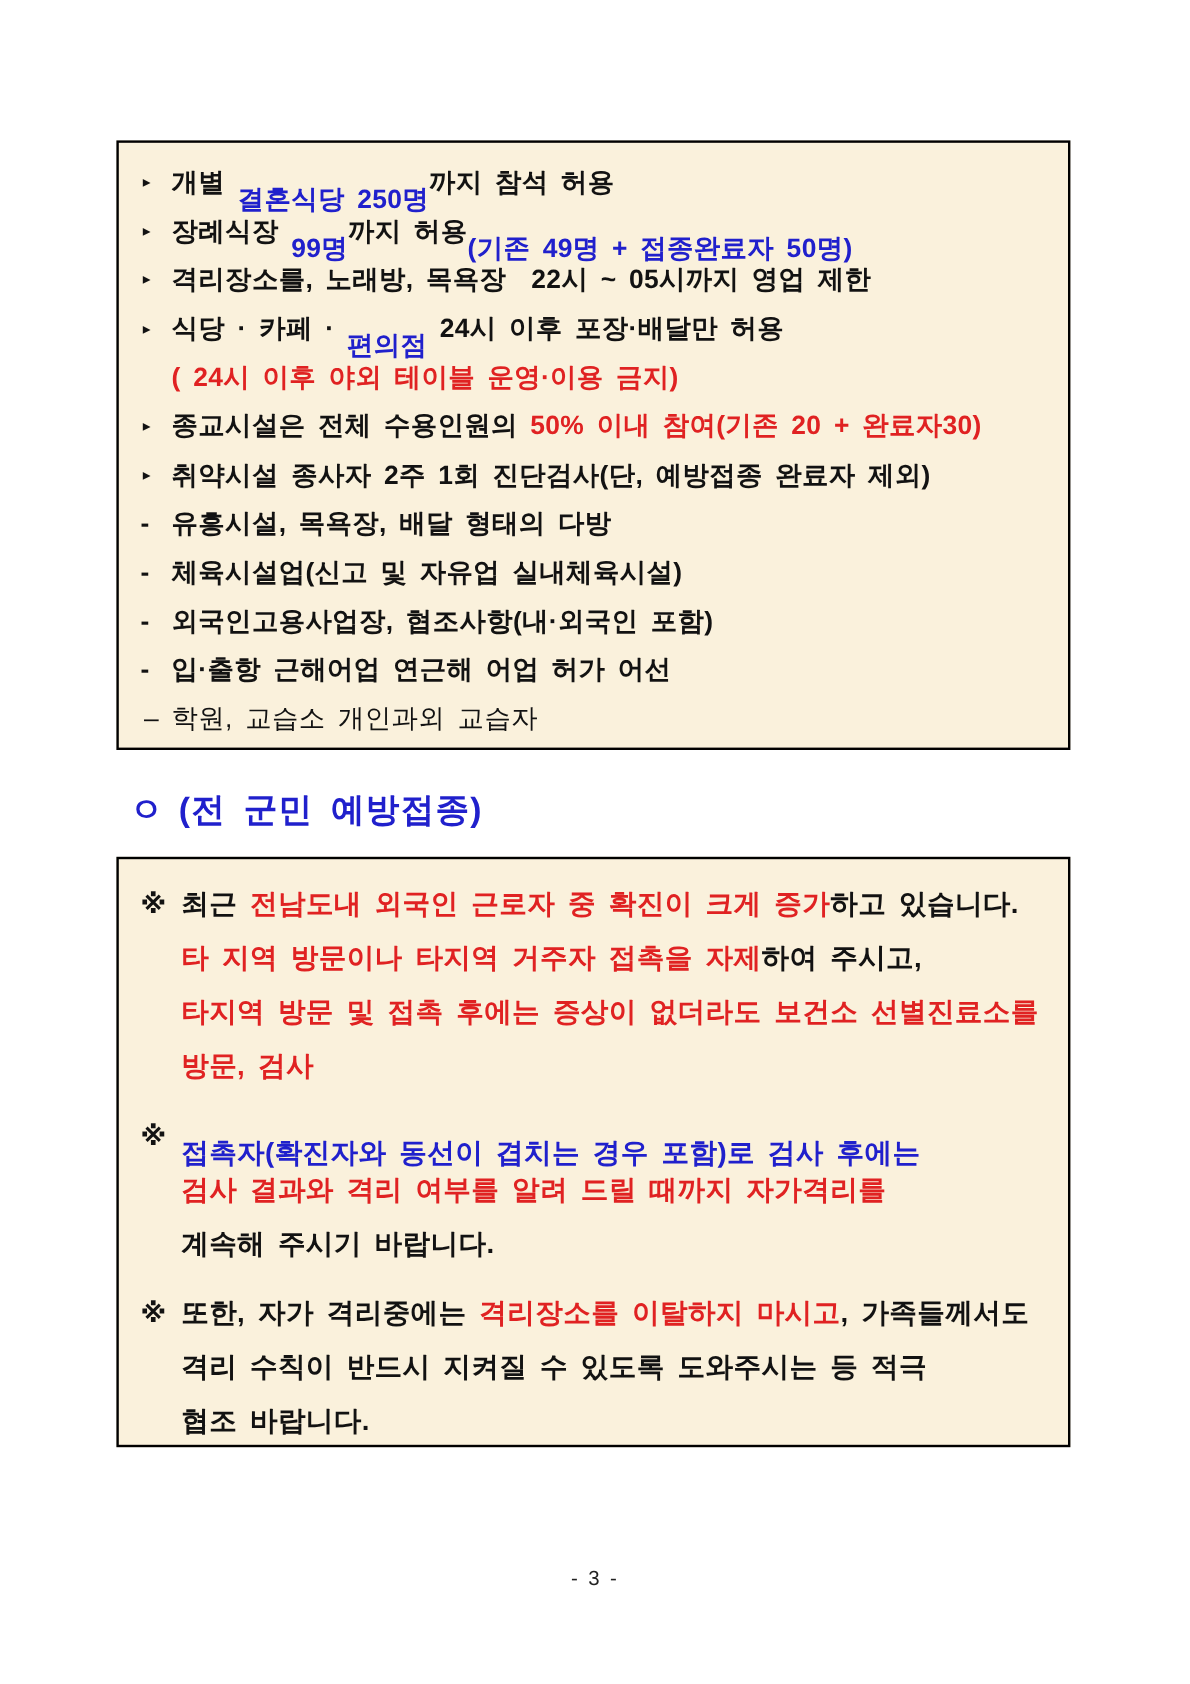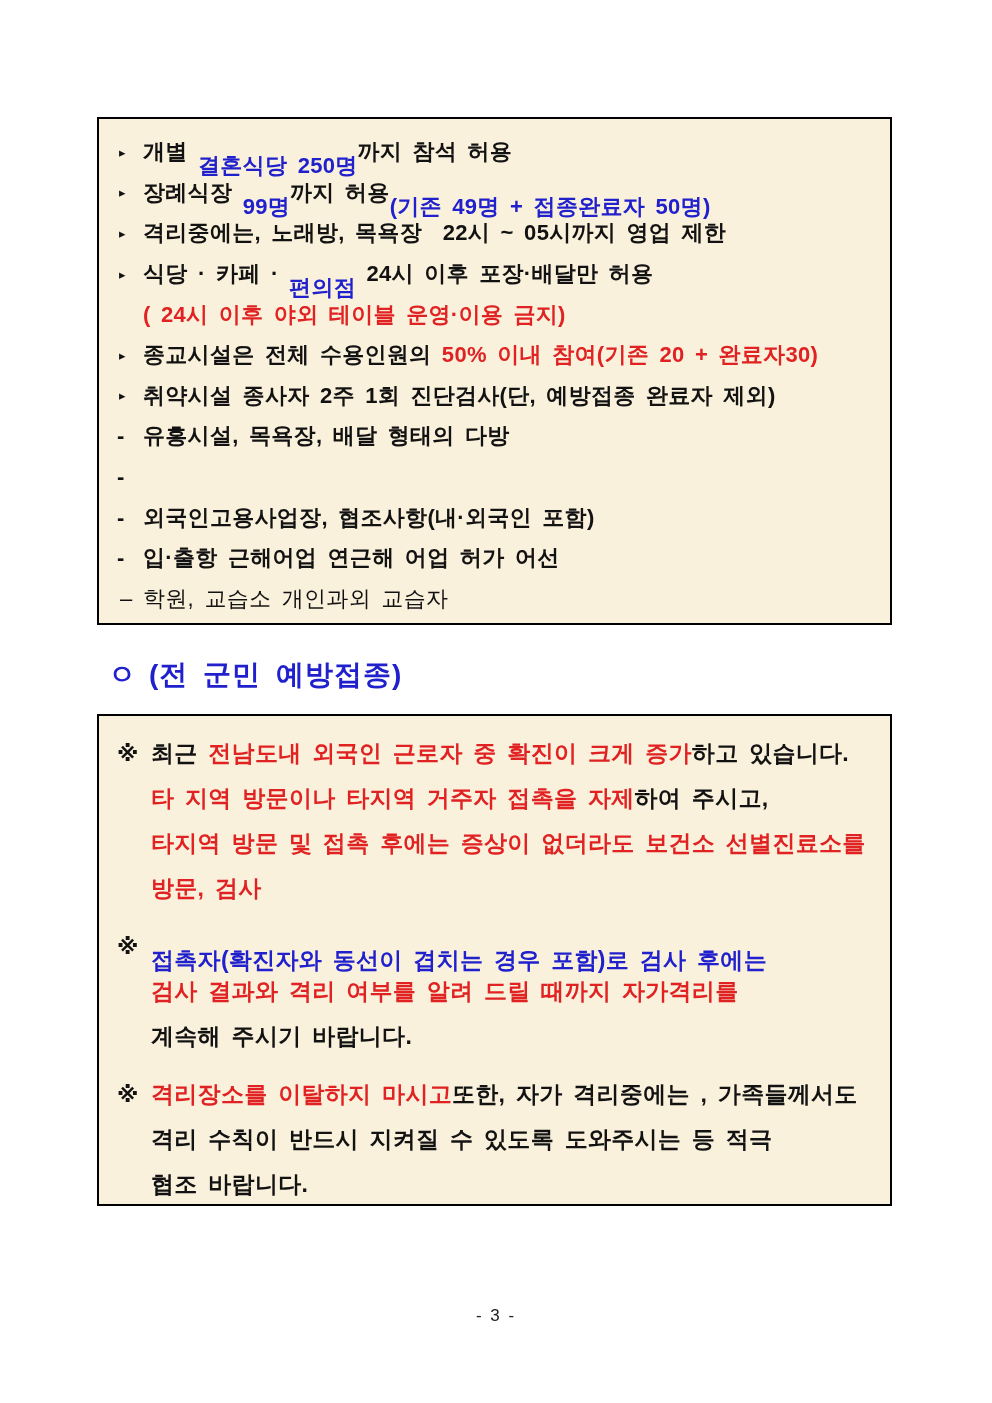--- a/index.html
+++ b/index.html
@@ -83,21 +83,21 @@
       </div>
       <div class="line">
         <span class="bullet b-arrow">▸</span>
         <span class="seg c-black">장례식장 </span>
         <span class="seg c-blue">99명</span>
         <span class="seg c-black">까지 허용</span>
         <span class="seg c-blue">(기존 49명 + 접종완료자 50명)</span>
       </div>
       <div class="line">
         <span class="bullet b-arrow">▸</span>
-        <span class="seg c-black">격리중에는, 노래방, 목욕장  22시 ~ 05시까지 영업 제한</span>
+        <span class="seg c-black">격리장소를, 노래방, 목욕장  22시 ~ 05시까지 영업 제한</span>
       </div>
       <div class="line">
         <span class="bullet b-arrow">▸</span>
         <span class="seg c-black">식당 · 카페 · </span>
         <span class="seg c-blue">편의점</span>
         <span class="seg c-black"> 24시 이후 포장·배달만 허용</span>
       </div>
       <div class="line">
         <span class="bullet b-none"></span>
         <span class="seg c-red">( 24시 이후 야외 테이블 운영·이용 금지)</span>
@@ -110,20 +110,21 @@
       <div class="line">
         <span class="bullet b-arrow">▸</span>
         <span class="seg c-black">취약시설 종사자 2주 1회 진단검사(단, 예방접종 완료자 제외)</span>
       </div>
       <div class="line">
         <span class="bullet b-dash">-</span>
         <span class="seg c-black">유흥시설, 목욕장, 배달 형태의 다방</span>
       </div>
       <div class="line">
         <span class="bullet b-dash">-</span>
+        <span class="seg c-black">체육시설업(신고 및 자유업 실내체육시설)</span>
       </div>
       <div class="line">
         <span class="bullet b-dash">-</span>
         <span class="seg c-black">외국인고용사업장, 협조사항(내·외국인 포함)</span>
       </div>
       <div class="line">
         <span class="bullet b-dash">-</span>
         <span class="seg c-black">입·출항 근해어업 연근해 어업 허가 어선</span>
       </div>
       <div class="line light">
@@ -169,22 +170,22 @@
           <span class="seg c-red">검사 결과와 격리 여부를 알려 드릴 때까지 자가격리를</span>
         </div>
         <div class="line">
           <span class="bullet b-none"></span>
           <span class="seg c-black">계속해 주시기 바랍니다.</span>
         </div>
       </div>
       <div class="paragraph">
         <div class="line">
           <span class="bullet b-ref">※</span>
+          <span class="seg c-black">또한, 자가 격리중에는 </span>
           <span class="seg c-red">격리장소를 이탈하지 마시고</span>
-          <span class="seg c-black">또한, 자가 격리중에는 </span>
           <span class="seg c-black">, 가족들께서도</span>
         </div>
         <div class="line">
           <span class="bullet b-none"></span>
           <span class="seg c-black">격리 수칙이 반드시 지켜질 수 있도록 도와주시는 등 적극</span>
         </div>
         <div class="line">
           <span class="bullet b-none"></span>
           <span class="seg c-black">협조 바랍니다.</span>
         </div>

